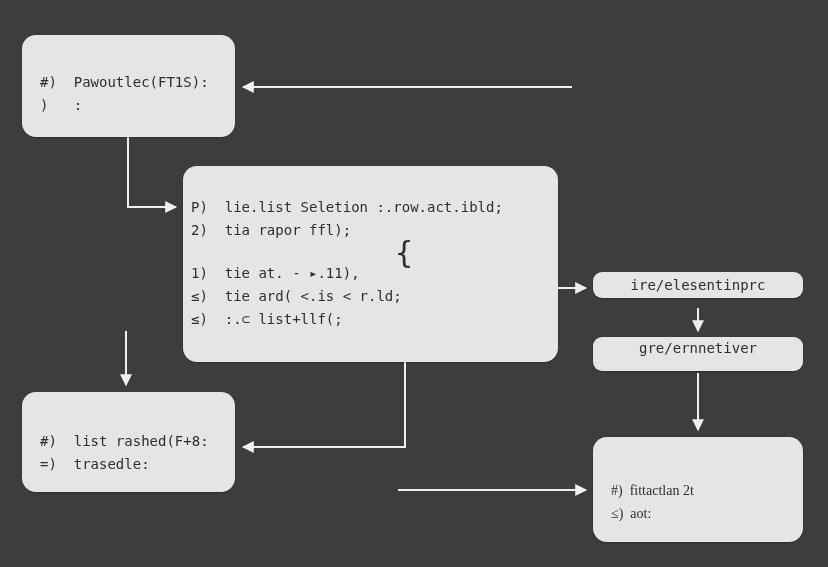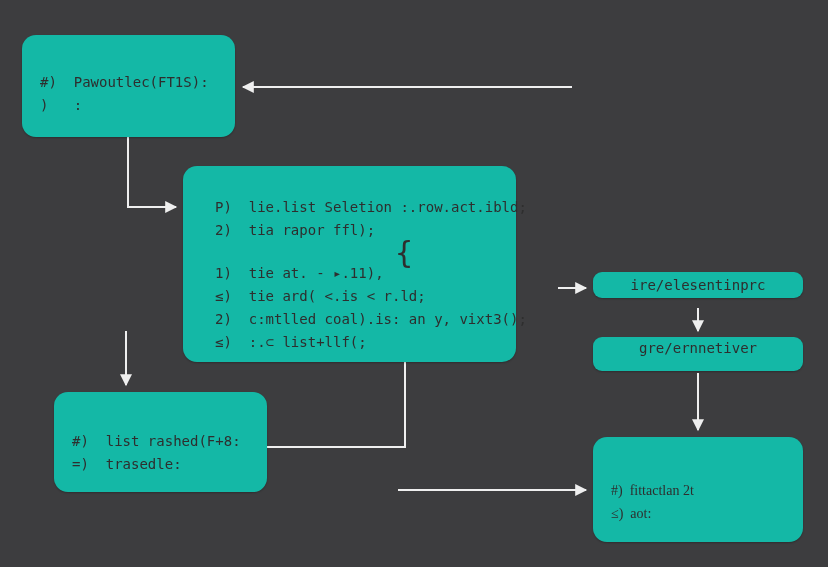--- a/index.html
+++ b/index.html
@@ -13,40 +13,40 @@
     width: 828px; height: 567px;
     background: #3d3d3f;
     overflow: hidden;
   }
   #wires {
     position: absolute; left: 0; top: 0;
     width: 828px; height: 567px;
   }
   .box {
     position: absolute;
-    background: #14b8a6;
+    background: #e5e5e5;
     border-radius: 14px;
     color: #2e2e2e;
     font-size: 14px;
     box-sizing: border-box;
     box-shadow: 0 1px 2px rgba(0,0,0,0.25);
   }
   .line {
     white-space: pre;
     line-height: 23px;
     color: #2e2e2e;
   }
   .box-top-left    { left: 22px;  top: 35px;  width: 213px; height: 102px; padding: 36px 0 0 18px; }
-  .box-center      { left: 183px; top: 166px; width: 333px; height: 196px; padding: 30px 0 0 32px; }
+  .box-center      { left: 183px; top: 166px; width: 375px; height: 196px; padding: 30px 0 0 8px; }
   .box-center .stanza2 { margin-top: 20px; }
   .box-right-top   { left: 593px; top: 272px; width: 210px; height: 26px; border-radius: 9px;
                      display: flex; align-items: center; justify-content: center; }
   .box-right-mid   { left: 593px; top: 337px; width: 210px; height: 34px; border-radius: 9px;
                      display: flex; justify-content: center; }
-  .box-bottom-left { left: 22px;  top: 392px; width: 213px; height: 100px; padding: 38px 0 0 18px; margin-left: 32px; }
+  .box-bottom-left { left: 22px;  top: 392px; width: 213px; height: 100px; padding: 38px 0 0 18px; }
   .box-bottom-right{ left: 593px; top: 437px; width: 210px; height: 105px; padding: 42px 0 0 18px; font-family: Liberation Serif, serif; }
   .brace {
     position: absolute;
     left: 212px; top: 72px;
     font-size: 30px;
     line-height: 30px;
     color: #2e2e2e;
     font-weight: 400;
   }
 </style>
@@ -77,21 +77,20 @@
   </div>
 
   <div class="box box-center">
     <div class="stanza1">
       <div class="line">P)  lie.list Seletion :.row.act.ibld;</div>
       <div class="line">2)  tia rapor ffl);</div>
     </div>
     <div class="stanza2">
       <div class="line">1)  tie at. - ▸.11),</div>
       <div class="line">≤)  tie ard( &lt;.is &lt; r.ld;</div>
-      <div class="line">2)  c:mtlled coal).is: an y, vixt3();</div>
       <div class="line">≤)  :.⊂ list+llf(;</div>
     </div>
     <span class="brace">{</span>
   </div>
 
   <div class="box box-right-top">
     <div class="line">ire/elesentinprc</div>
   </div>
 
   <div class="box box-right-mid">

